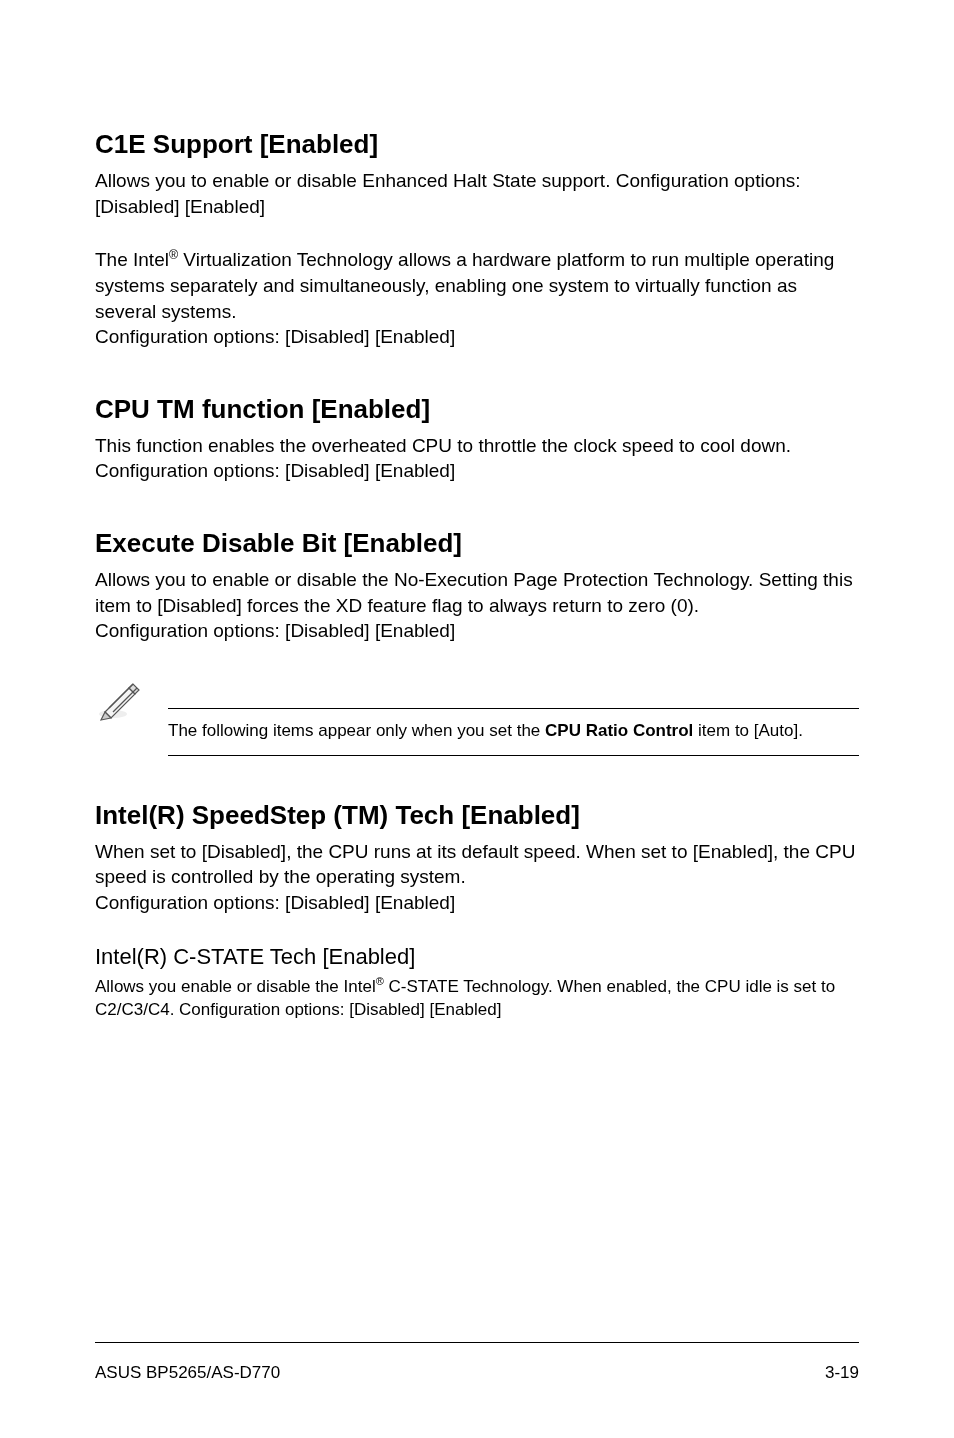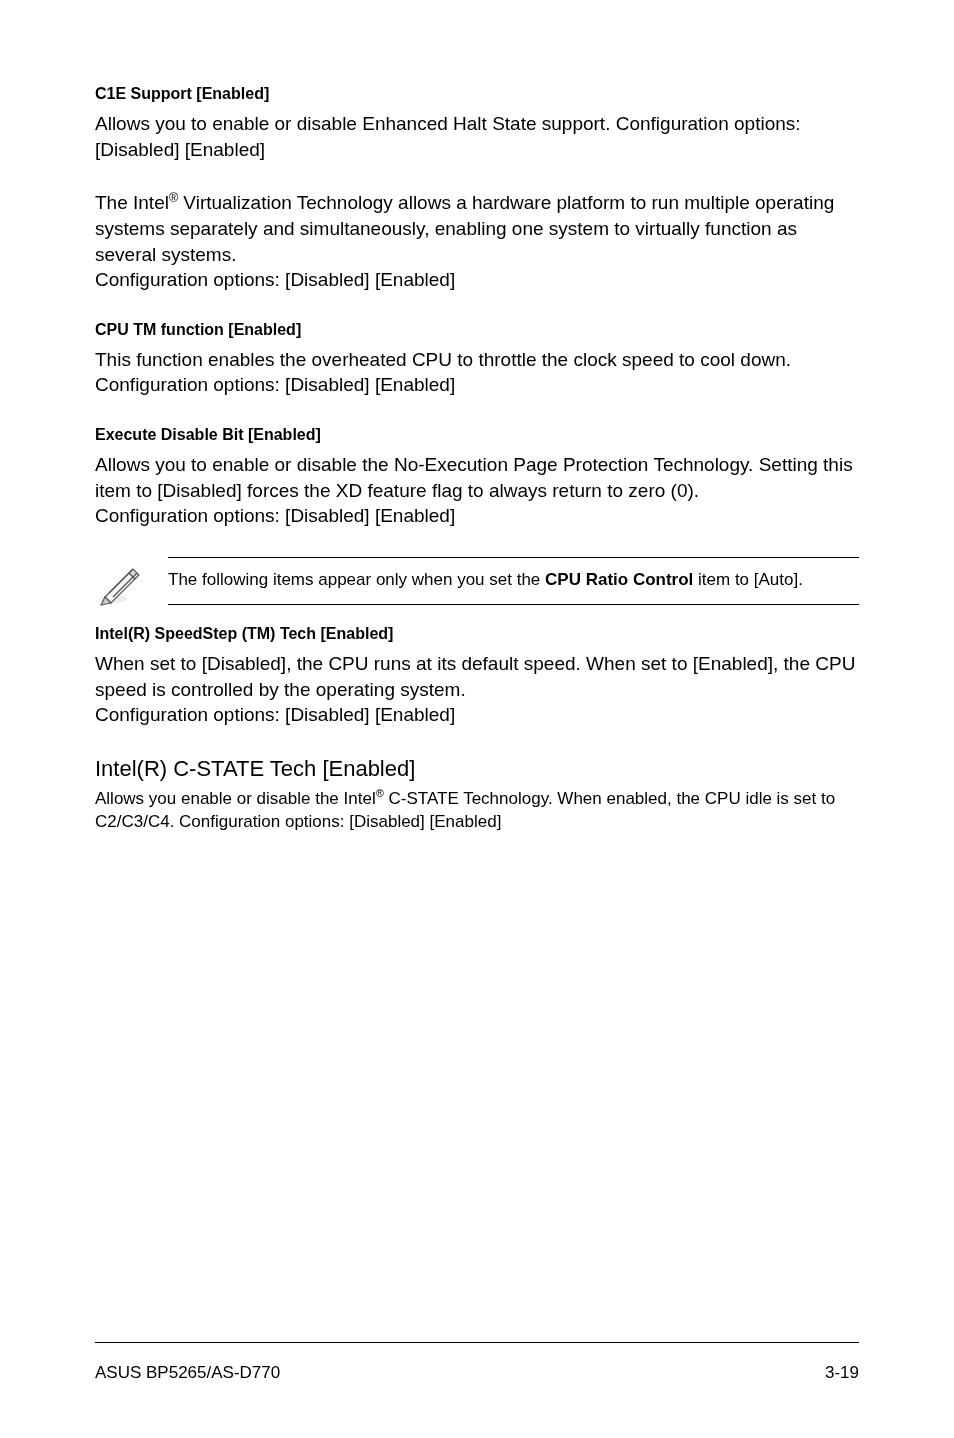--- a/index.html
+++ b/index.html
@@ -14,22 +14,23 @@
       font-family: Arial, Helvetica, sans-serif;
       color: #000;
       padding: 85px 95px 60px 95px;
       position: relative;
     }
     .section {
       margin-bottom: 28px;
     }
     .heading {
       font-weight: bold;
-      font-size: 16px;
+      font-size: 26px;
       margin-bottom: 8px;
+      margin-top: 44px;
     }
     .heading-small {
       font-weight: normal;
       font-size: 22px;
       margin-bottom: 6px;
     }
     .body-text {
       font-size: 19px;
       line-height: 1.35;
     }
@@ -53,20 +54,21 @@
       height: 48px;
       margin-top: 2px;
     }
     .note-box {
       flex: 1;
       border-top: 1px solid #000;
       border-bottom: 1px solid #000;
       padding: 10px 0 12px 0;
       font-size: 17px;
       line-height: 1.4;
+      margin-top: 36px;
     }
     .footer {
       position: absolute;
       bottom: 55px;
       left: 95px;
       right: 95px;
       border-top: 1px solid #000;
       padding-top: 20px;
       display: flex;
       justify-content: space-between;

